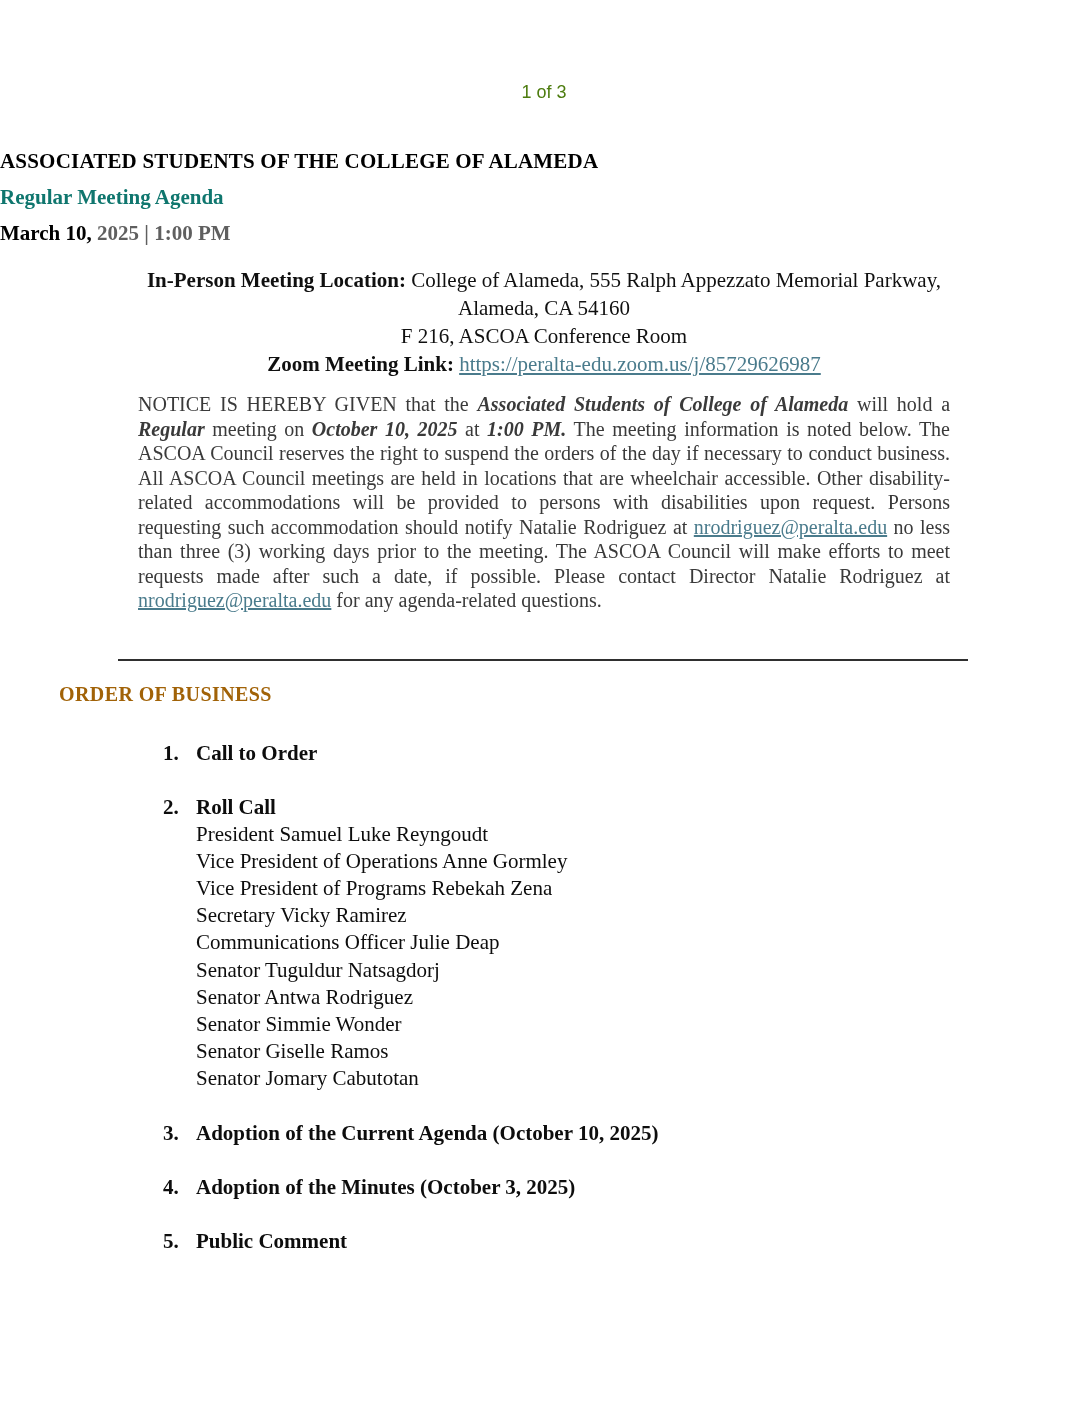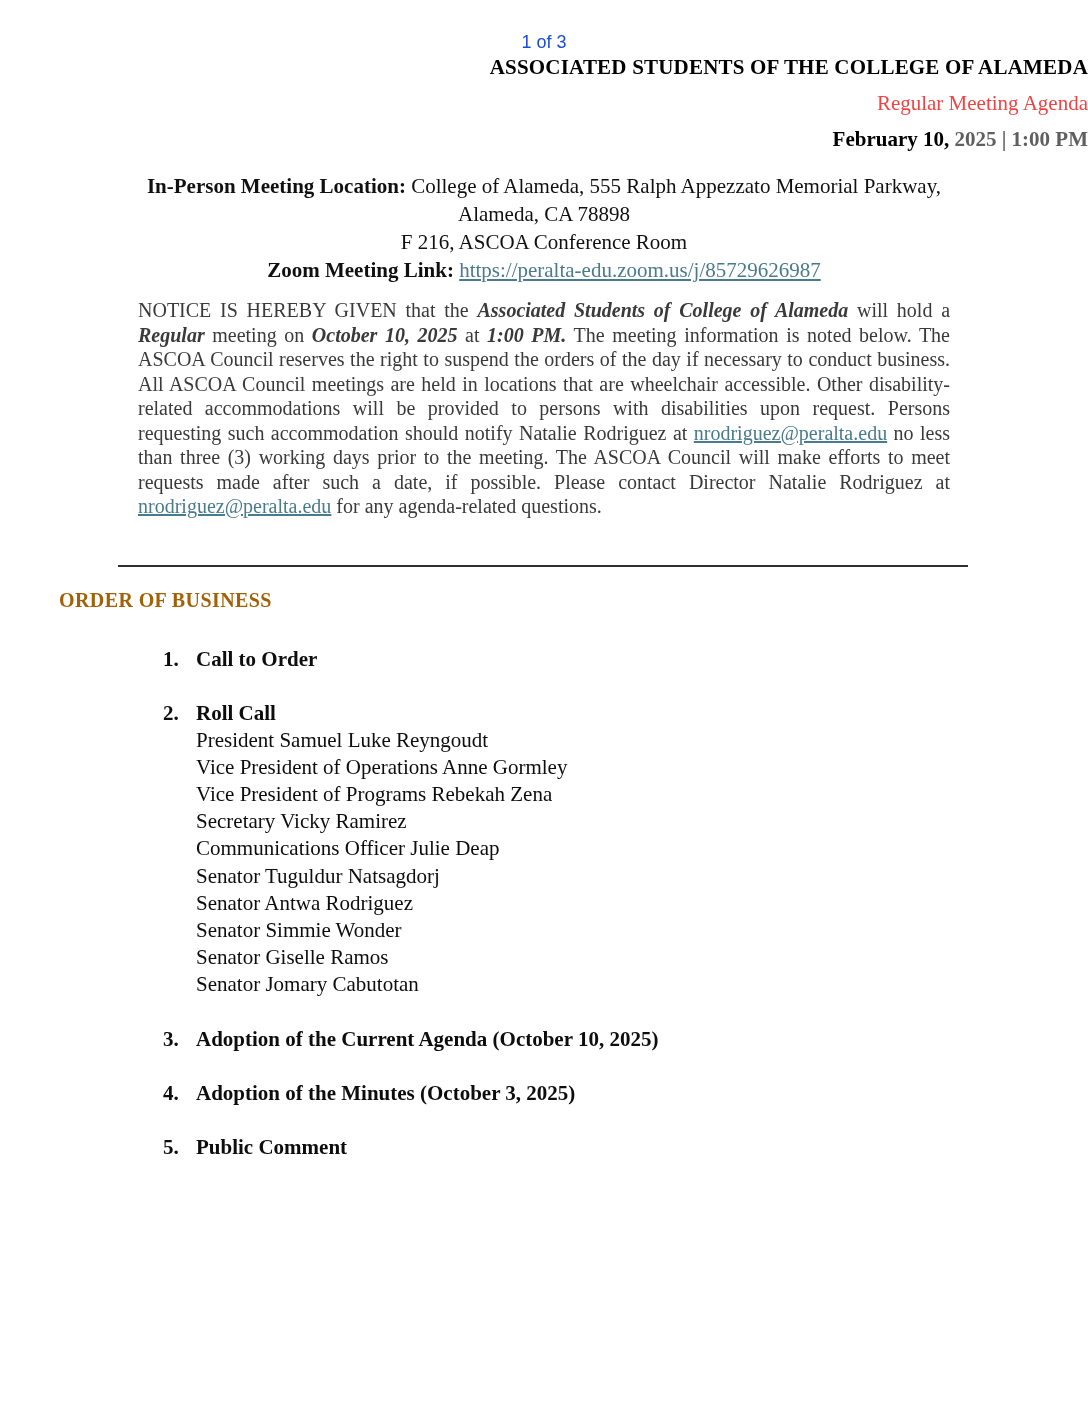--- a/index.html
+++ b/index.html
@@ -5,32 +5,32 @@
   html,body { margin:0; padding:0; background:#ffffff; }
   .page {
     position:relative;
     width:1088px; height:1408px;
     background:#ffffff;
     font-family:"Liberation Serif", serif;
     color:#111111;
     overflow:hidden;
   }
   .page-number {
-    padding-top:32px;
+    padding-top:82px;
     text-align:center;
     font-family:"Liberation Sans", sans-serif;
     font-size:18px;
-    color:#1d4ed8;
+    color:#4d7c0f;
   }
-  .header { text-align:right; }
+  .header { text-align:left; margin-top:44px; }
   .org-title {
     font-size:21px; font-weight:bold; color:#000000;
     letter-spacing:0.2px; line-height:28px;
   }
-  .doc-title { font-size:21px; font-weight:normal; color:#ef4444; line-height:28px; margin-top:8px; }
+  .doc-title { font-size:21px; font-weight:bold; color:#0f766e; line-height:28px; margin-top:8px; }
   .date-line { font-size:21px; font-weight:bold; color:#000000; line-height:28px; margin-top:8px; }
   .date-muted { color:#5f5f5f; }
   .location {
     text-align:center; margin-top:19px;
     font-size:21px; line-height:28px; color:#101010;
   }
   .bold { font-weight:bold; }
   .link {
     color:#4a7b8c;
     text-decoration:underline;
@@ -79,26 +79,26 @@
 </head>
 <body>
 
 <div class="page">
 
   <div class="page-number">1 of 3</div>
 
   <div class="header">
     <div class="org-title">ASSOCIATED STUDENTS OF THE COLLEGE OF ALAMEDA</div>
     <div class="doc-title">Regular Meeting Agenda</div>
-    <div class="date-line"><span>February 10,</span><span class="date-muted"> 2025 | 1:00 PM</span></div>
+    <div class="date-line"><span>March 10,</span><span class="date-muted"> 2025 | 1:00 PM</span></div>
   </div>
 
   <div class="location">
     <div><span class="bold">In-Person Meeting Location:</span><span> College of Alameda, 555 Ralph Appezzato Memorial Parkway,</span></div>
-    <div>Alameda, CA 78898</div>
+    <div>Alameda, CA 54160</div>
     <div>F 216, ASCOA Conference Room</div>
     <div><span class="bold">Zoom Meeting Link: </span><span class="link">https://peralta-edu.zoom.us/j/85729626987</span></div>
   </div>
 
   <div class="notice"><span>NOTICE IS HEREBY GIVEN that the </span><span class="bi">Associated Students of College of Alameda</span><span> will hold a </span><span class="bi">Regular</span><span> meeting on </span><span class="bi">October 10, 2025</span><span> at </span><span class="bi">1:00 PM.</span><span> The meeting information is noted below. The ASCOA Council reserves the right to suspend the orders of the day if necessary to conduct business. All ASCOA Council meetings are held in locations that are wheelchair accessible. Other disability-related accommodations will be provided to persons with disabilities upon request. Persons requesting such accommodation should notify Natalie Rodriguez at </span><span class="link">nrodriguez@peralta.edu</span><span> no less than three (3) working days prior to the meeting. The ASCOA Council will make efforts to meet requests made after such a date, if possible. Please contact Director Natalie Rodriguez at </span><span class="link">nrodriguez@peralta.edu</span><span> for any agenda-related questions.</span></div>
 
   <hr class="divider">
 
   <div class="oob-heading">ORDER OF BUSINESS</div>
 

